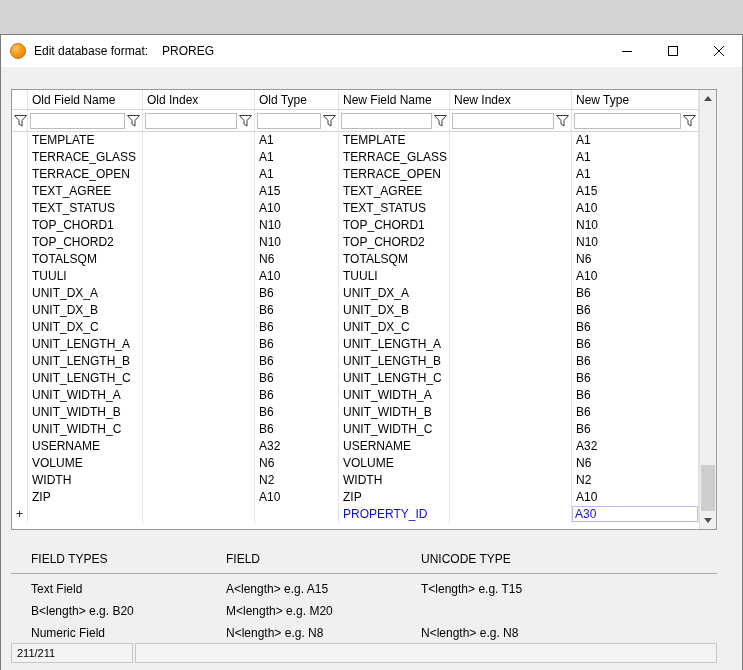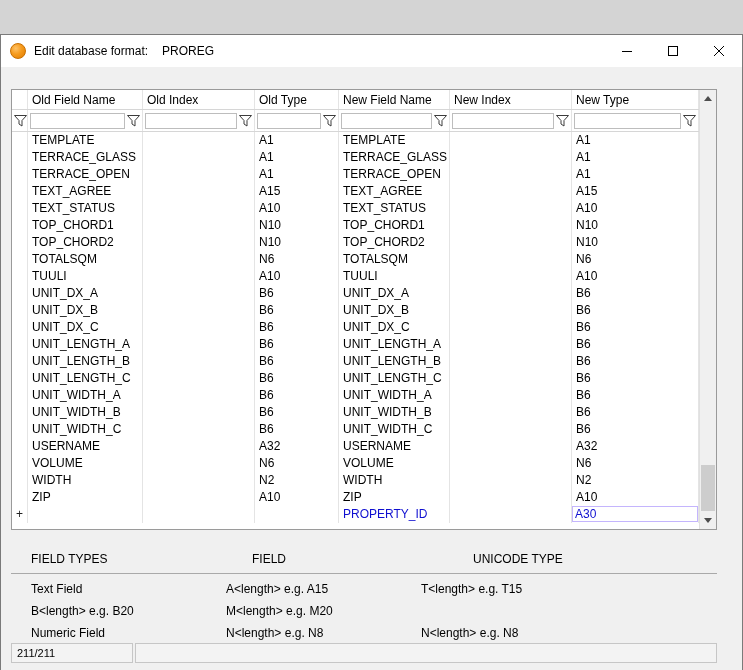--- a/index.html
+++ b/index.html
@@ -40,21 +40,21 @@
   .sb-btn { position:absolute; left:0; width:16px; height:17px; background:#f0f0f0; display:flex; align-items:center; justify-content:center; }
   .sb-up { top:0; }
   .sb-down { bottom:0; }
   .tri-up { width:0; height:0; border-left:4px solid transparent; border-right:4px solid transparent; border-bottom:5px solid #4d4d4d; }
   .tri-down { width:0; height:0; border-left:4px solid transparent; border-right:4px solid transparent; border-top:5px solid #4d4d4d; }
   .sb-thumb { position:absolute; left:1px; width:14px; bottom:18px; height:46px; background:#cdcdcd; }
 
   
   .legend { position:absolute; top:510px; left:10px; width:706px; }
   .legend-grid { display:grid; grid-template-columns:195px 195px 1fr; padding-left:20px; }
-  .legend-head { height:28px; line-height:28px;gap:26px; }
+  .legend-head { height:28px; line-height:28px; }
   .legend-sep { border-top:1px solid #a9a9a9; }
   .legend-row-item { height:22px; line-height:22px; }
   .legend-rows { padding-top:4px; }
 
   
   .statusbar { position:absolute; top:608px; left:10px; width:706px; height:20px; display:flex; gap:2px;border-radius:9px; }
   .status-panel { background:#f3f3f3; border:1px solid #c6c6c6; height:20px; line-height:18px; font-size:11px; padding:0 5px; }
   .status-panel.p1 { width:122px; }
   .status-panel.p2 { flex:1; }
 

